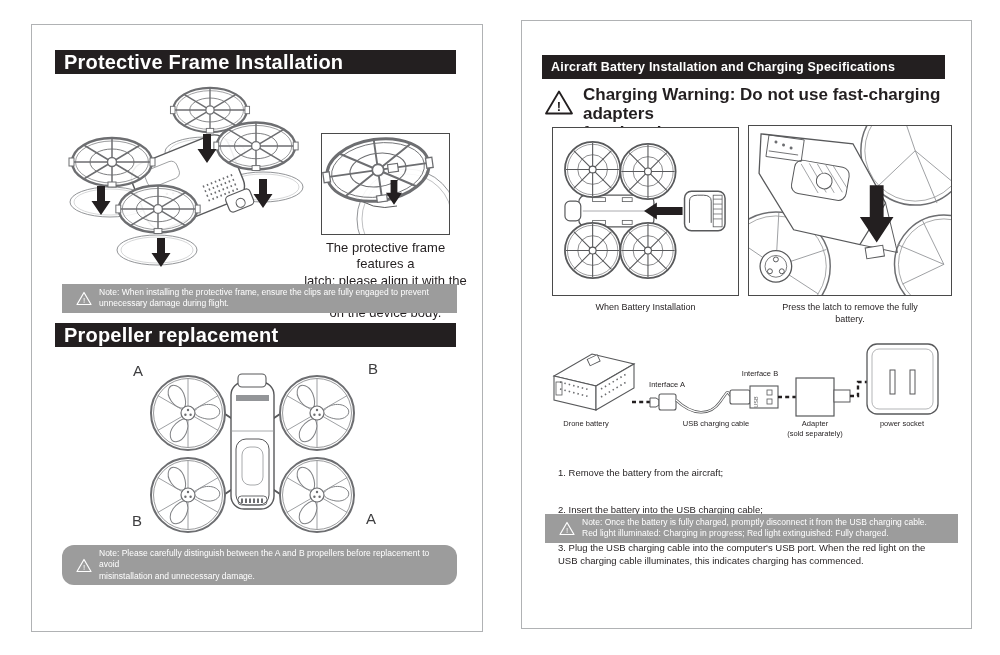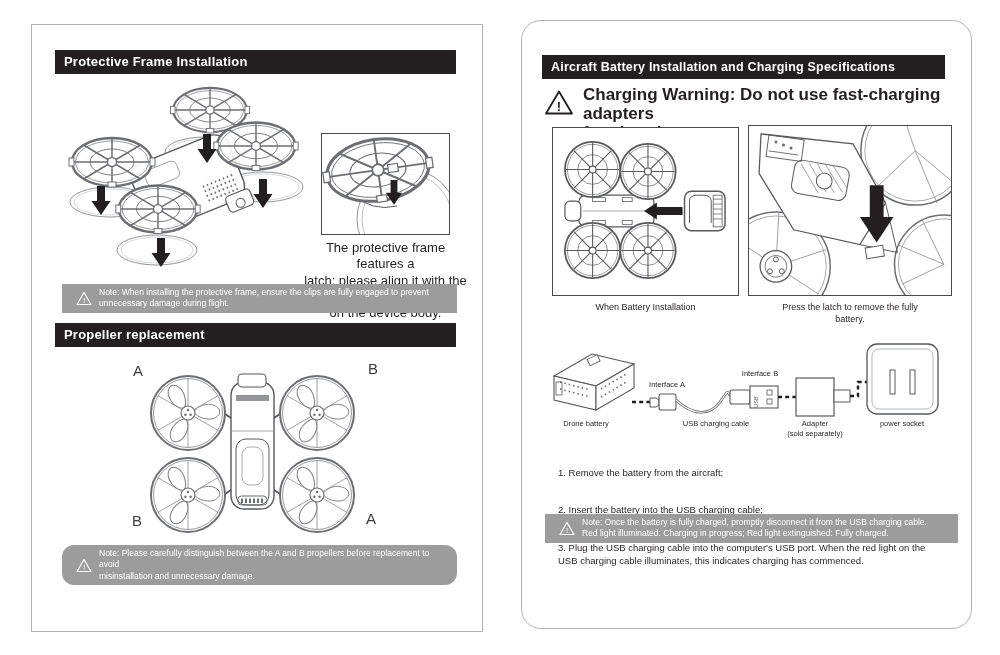--- a/index.html
+++ b/index.html
@@ -1,25 +1,25 @@
 <!DOCTYPE html>
 <html><head>
 <meta charset="utf-8">
 <style>
   html,body { margin:0; padding:0; background:#ffffff; }
   .sheet { position:relative; width:1000px; height:655px; background:#ffffff;
            font-family:"Liberation Sans", sans-serif; color:#231f20; overflow:hidden; }
   .defs-svg { position:absolute; width:0; height:0; }
   .page { position:absolute; background:#fff; border:1px solid #b0b2b4; }
   #page-left  { left:31px; top:24px; width:450px; height:606px; }
-  #page-right { left:521px; top:20px; width:449px; height:607px;border-radius:20px; }
+  #page-right { left:521px; top:20px; width:449px; height:607px; }
 
   .title-bar { position:absolute; height:24px; line-height:24px; background:#231f20; color:#fff;
                font-weight:bold; padding-left:9px; letter-spacing:0.2px; }
-  .t-left  { font-size:13px; width:392px; }
+  .t-left  { font-size:20px; width:392px; }
   .t-right { font-size:12.5px; width:394px; white-space:nowrap; }
 
   .note-bar { position:absolute; background:#9c9c9c; color:#fff; display:flex; align-items:center;
               padding:3px 24px 3px 8px; box-sizing:border-box; }
   .note-bar .tri { flex:0 0 auto; margin:0 7px 0 6px; }
   .note-text { font-size:8.5px; line-height:1.35; white-space:pre-line; }
 
   .caption { position:absolute; font-size:9px; line-height:1.3; text-align:center; white-space:pre-line; }
   .small-caption { position:absolute; font-size:13px; line-height:1.25; text-align:center; white-space:pre-line; }
 

